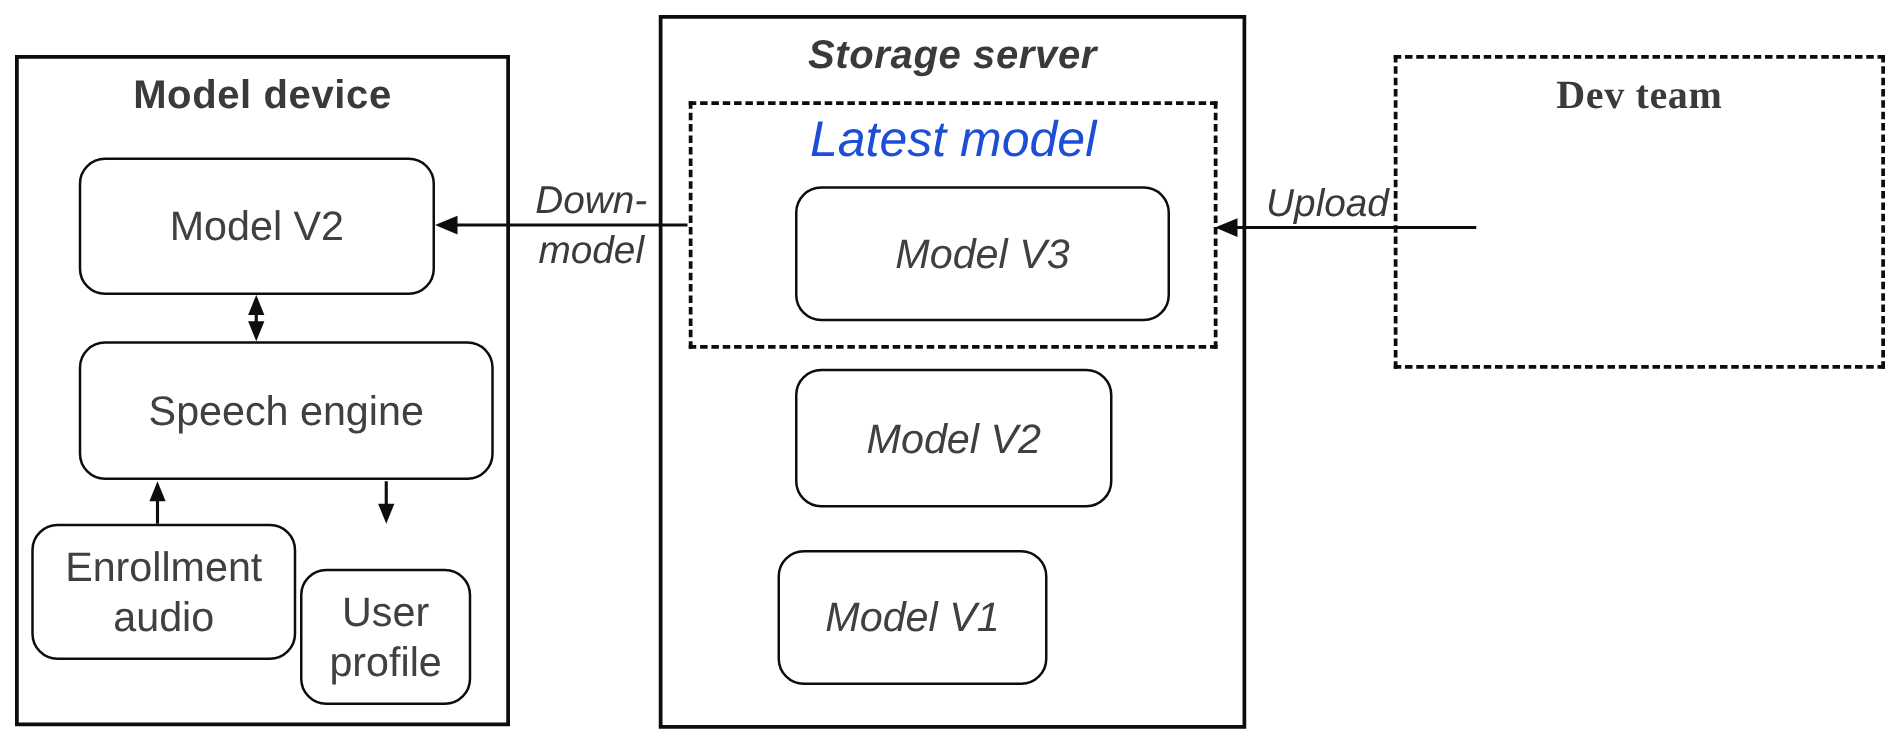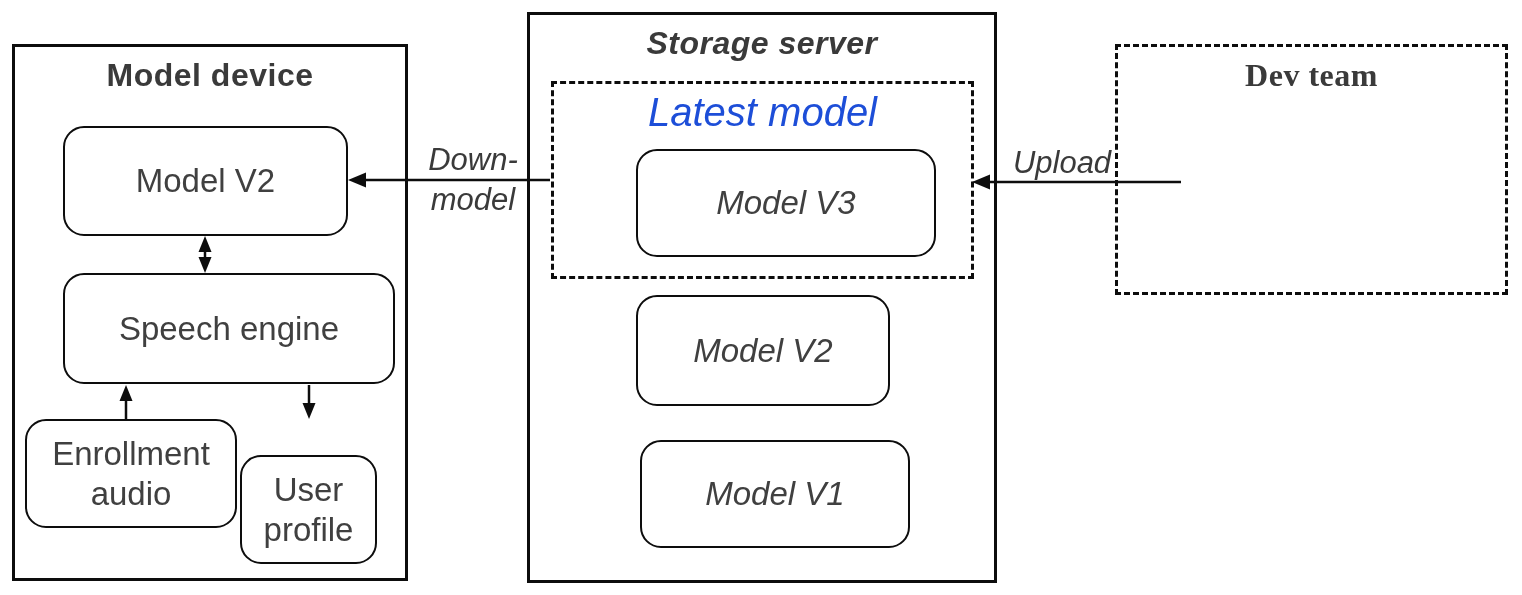--- a/index.html
+++ b/index.html
@@ -108,21 +108,21 @@
     <div class="group-title">Storage server</div>
     <div class="dashed-zone" style="left:21px; top:66px; width:423px; height:198px;">
       <div class="zone-label">Latest model</div>
       <div class="node" style="left:82px; top:65px; width:300px; height:108px;">
         <span>Model V3</span>
       </div>
     </div>
     <div class="node" style="left:106px; top:280px; width:254px; height:111px;">
       <span>Model V2</span>
     </div>
-    <div class="node" style="left:110px; top:425px; width:270px; height:108px;">
+    <div class="node" style="left:92px; top:425px; width:216px; height:108px;">
       <span>Model V1</span>
     </div>
   </div>
 
   <div class="group dashed" style="left:1115px; top:44px; width:393px; height:251px;">
     <div class="group-title">Dev team</div>
   </div>
 
   <div class="edge-label" style="left:398px; top:140px; width:150px;">
     <div>Down-</div>

